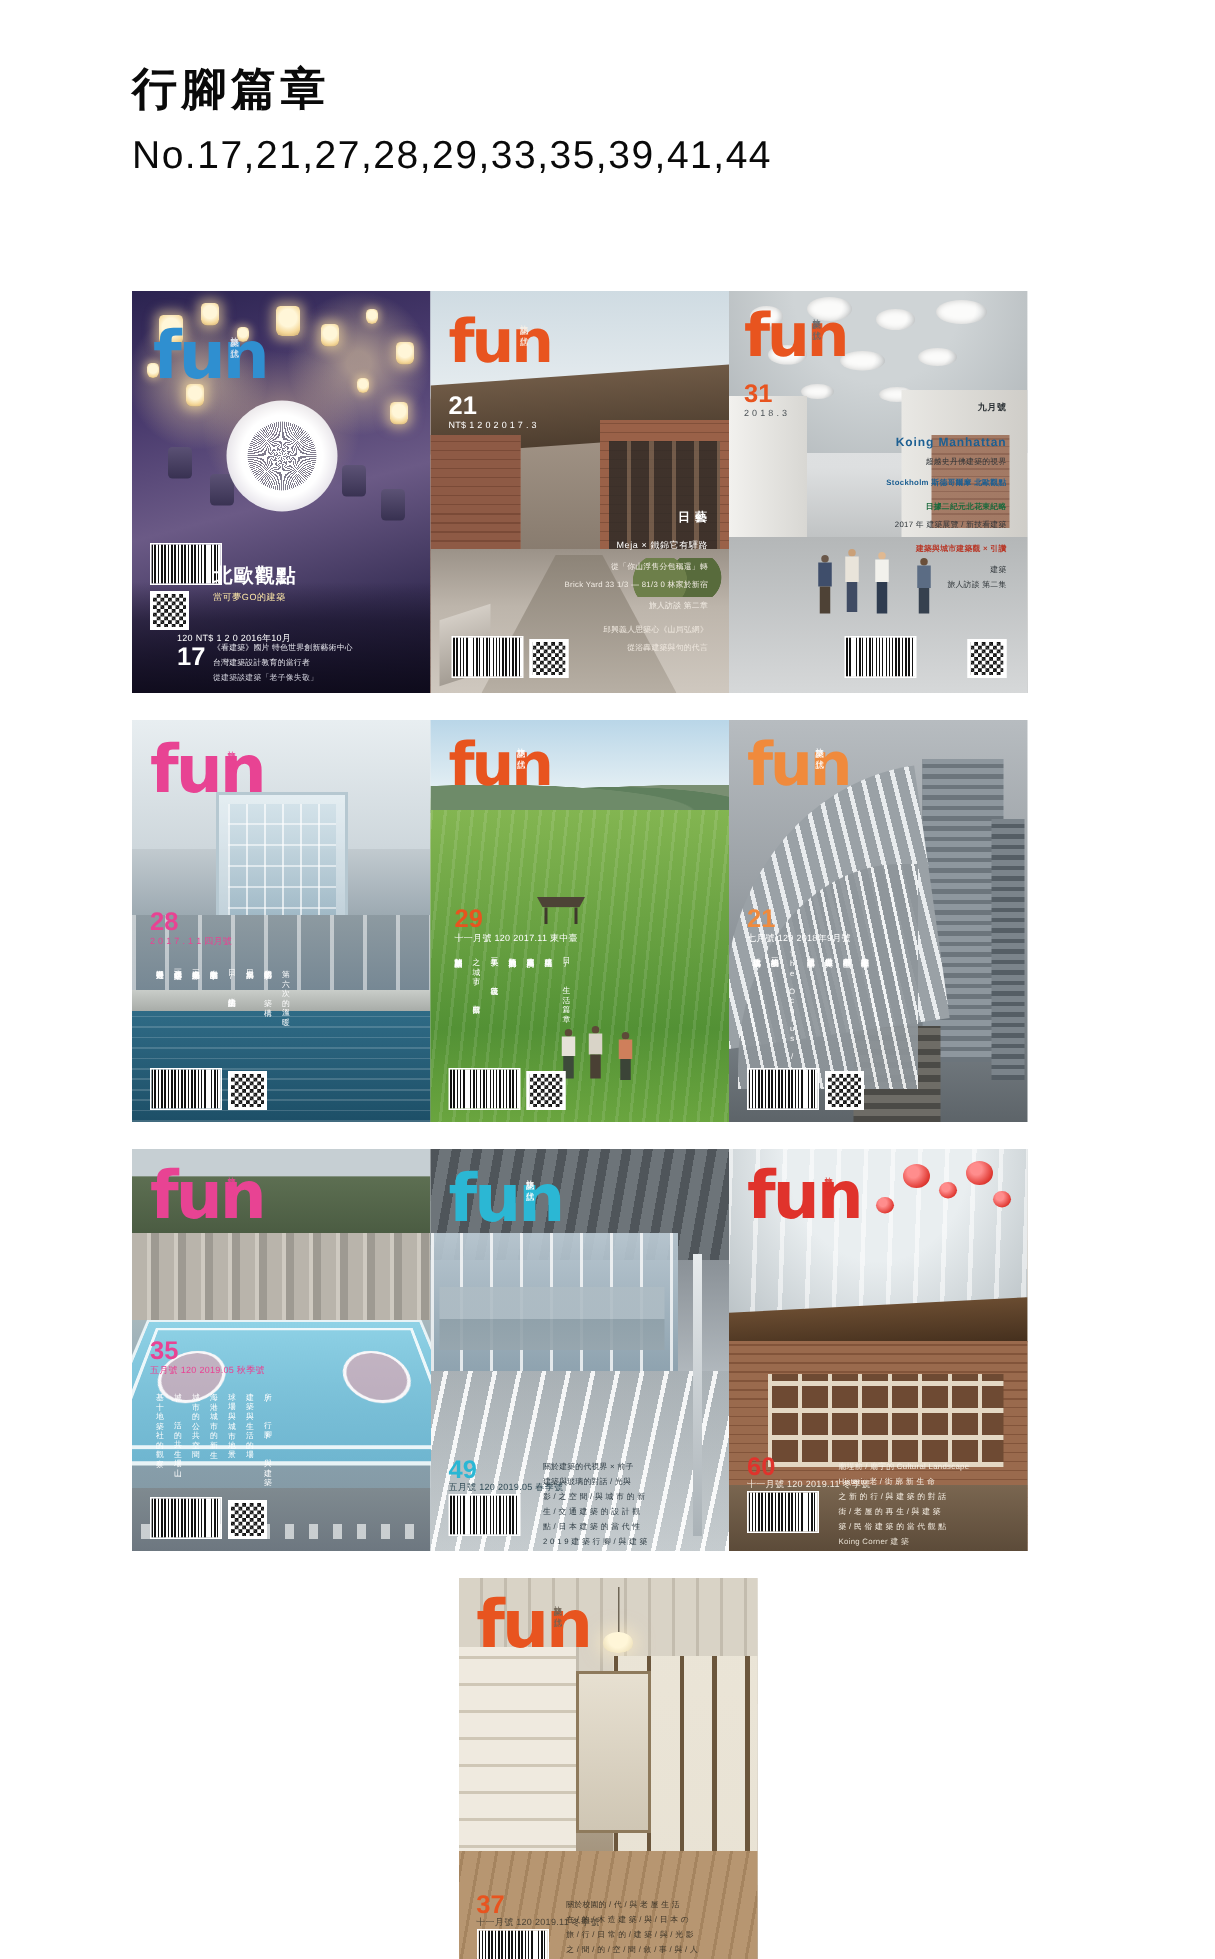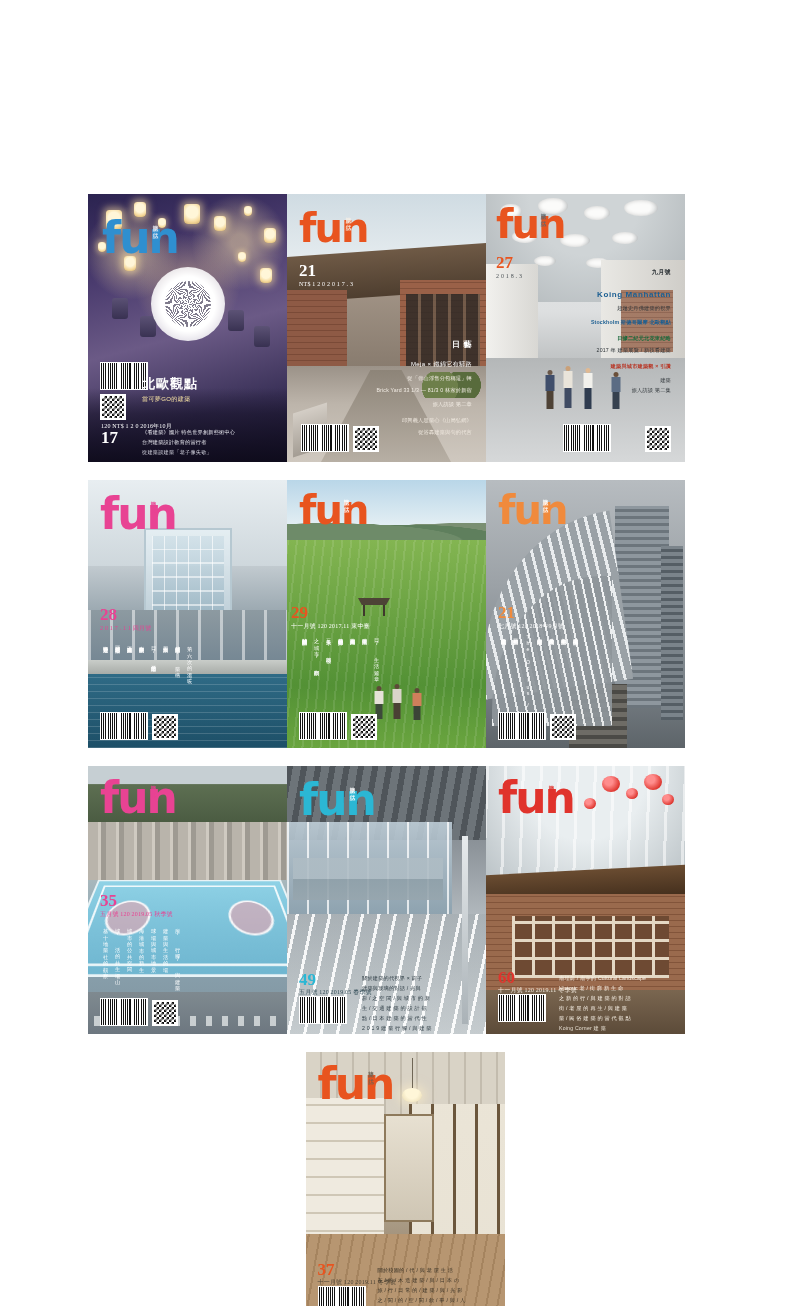--- a/index.html
+++ b/index.html
@@ -82,21 +82,21 @@
     position: absolute;
     font-size: 5.5px;
     line-height: 1.25;
     letter-spacing: 0.5px;
     writing-mode: vertical-rl;
     text-orientation: upright;
     font-family: "Liberation Sans", sans-serif;
   }
   .issue-badge {
     position: absolute;
-    font-family: Liberation Serif, serif;
+    font-family: Liberation Sans, sans-serif;
     line-height: 1.1;
   }
   .issue-no {
     font-size: 17px;
     font-weight: bold;
   }
   .issue-meta {
     font-size: 6px;
     letter-spacing: 0.2px;
   }
@@ -502,20 +502,22 @@
     background: linear-gradient(180deg,#e7e0d1,#cfc6b4);
     border: 2px solid #8e7a5c;
   }
 </style>
 </head>
 <body>
 
 <div class="page">
 
   <div class="heading-block">
+    <h1 class="heading-title">行腳篇章</h1>
+    <div class="heading-sub">No.17,21,27,28,29,33,35,39,41,44</div>
   </div>
 
   <div class="grid">
 
     <div class="row">
 
       <div class="cover c17">
         <div class="lantern lg" style="left:18px; top:16px;"></div>
         <div class="lantern" style="left:46px; top:8px;"></div>
         <div class="lantern sm" style="left:70px; top:24px;"></div>
@@ -539,21 +541,21 @@
 
         <div class="barcode" style="left:12px; bottom:72px;"></div>
         <div class="qr" style="left:12px; bottom:42px;"></div>
 
         <div class="title-big" style="left:54px; bottom:70px; color:#ffffff;">北歐觀點</div>
         <div class="title-small" style="left:54px; bottom:58px; color:#ffe9a8;">當可夢GO的建築</div>
         <div class="blurb" style="left:54px; bottom:16px; width:130px; color:#e7e7ee;">台灣建築設計教育的當行者</div>
         <div class="blurb" style="left:54px; bottom:26px; width:130px; color:#e7e7ee;">《看建築》國片 特色世界創新藝術中心</div>
         <div class="blurb" style="left:54px; bottom:6px; width:130px; color:#cfcfda;">從建築談建築「老子像失敬」</div>
 
-        <div class="issue-badge" style="left:13px; bottom:14px; color:#ffffff;">
+        <div class="issue-badge" style="left:30px; bottom:14px; color:#ffffff;">
           <div class="issue-meta">120 NT$ 1 2 0  2016年10月</div>
           <div class="issue-no">17</div>
         </div>
       </div>
 
       <div class="cover c21">
         <div class="c21-sky"></div>
         <div class="c21-roof"></div>
         <div class="c21-wall-l"></div>
         <div class="c21-wall-r"></div>
@@ -617,21 +619,21 @@
         <div class="person" style="left:124px; top:178px; width:12px; height:38px;">
           <div class="h" style="top:0; background:#6a4f3a;"></div>
           <div class="b" style="top:5px; height:15px; background:#5b6c84;"></div>
           <div class="l" style="top:20px; height:17px; background:#36414f;"></div>
         </div>
 
         <div class="logo logo-sm" style="left:10px; top:14px; color:#e8541f;">fun</div>
         <div class="logo-side" style="left:54px; top:14px; color:#5f676c;">旅築誌 代誌</div>
 
         <div class="issue-badge" style="left:10px; top:60px; color:#e8541f;">
-          <div class="issue-no">27</div>
+          <div class="issue-no">31</div>
           <div class="issue-meta" style="color:#4b5256;">2 0 1 8 . 3</div>
         </div>
 
         <div class="title-small" style="right:14px; top:74px; color:#2b3135; font-weight:bold;">九月號</div>
         <div class="title-mid" style="right:14px; top:96px; color:#1c5f92;">Koing Manhattan</div>
         <div class="blurb" style="right:14px; top:110px; width:86px; text-align:right; color:#2e3438;">超越史丹佛建築的視界</div>
         <div class="blurb" style="right:14px; top:124px; width:96px; text-align:right; color:#1c5f92; font-weight:bold;">Stockholm 斯德哥爾摩 北歐觀點</div>
         <div class="blurb" style="right:14px; top:140px; width:96px; text-align:right; color:#1a6a3c; font-weight:bold;">日據二紀元北花東紀略</div>
         <div class="blurb" style="right:14px; top:152px; width:104px; text-align:right; color:#2e3438;">2017 年 建築展覽 / 新技看建築</div>
         <div class="blurb" style="right:14px; top:168px; width:100px; text-align:right; color:#b83a2a; font-weight:bold;">建築與城市建築觀 × 引讚</div>
@@ -696,21 +698,21 @@
         </div>
         <div class="person" style="left:124px; top:208px; width:12px; height:33px;">
           <div class="h" style="top:0; background:#5d4a38;"></div>
           <div class="b" style="top:5px; height:13px; background:#cf7f5b;"></div>
           <div class="l" style="top:18px; height:14px; background:#3b4437;"></div>
         </div>
 
         <div class="logo logo-sm" style="left:12px; top:14px; color:#e8541f;">fun</div>
         <div class="logo-side" style="left:56px; top:14px; color:#ffffff;">旅築誌 代誌</div>
 
-        <div class="issue-badge" style="left:4px; top:124px; color:#e8541f;">
+        <div class="issue-badge" style="left:16px; top:124px; color:#e8541f;">
           <div class="issue-no">29</div>
           <div class="issue-meta" style="color:#ffffff;">十一月號 120   2017.11 東中臺</div>
         </div>
 
         <div class="blurb v" style="left:14px; top:154px; height:80px; color:#ffffff;">關於建築的那些話</div>
         <div class="blurb v" style="left:26px; top:154px; height:80px; color:#ffffff;">之 城 市 / 觀察田</div>
         <div class="blurb v" style="left:38px; top:154px; height:80px; color:#ffffff;">三美集 / 花田後</div>
         <div class="blurb v" style="left:50px; top:154px; height:80px; color:#ffffff;">前原野地的旅鄉</div>
         <div class="blurb v" style="left:62px; top:154px; height:80px; color:#ffffff;">花東與東海岸的</div>
         <div class="blurb v" style="left:74px; top:154px; height:80px; color:#ffffff;">建築與生活</div>

